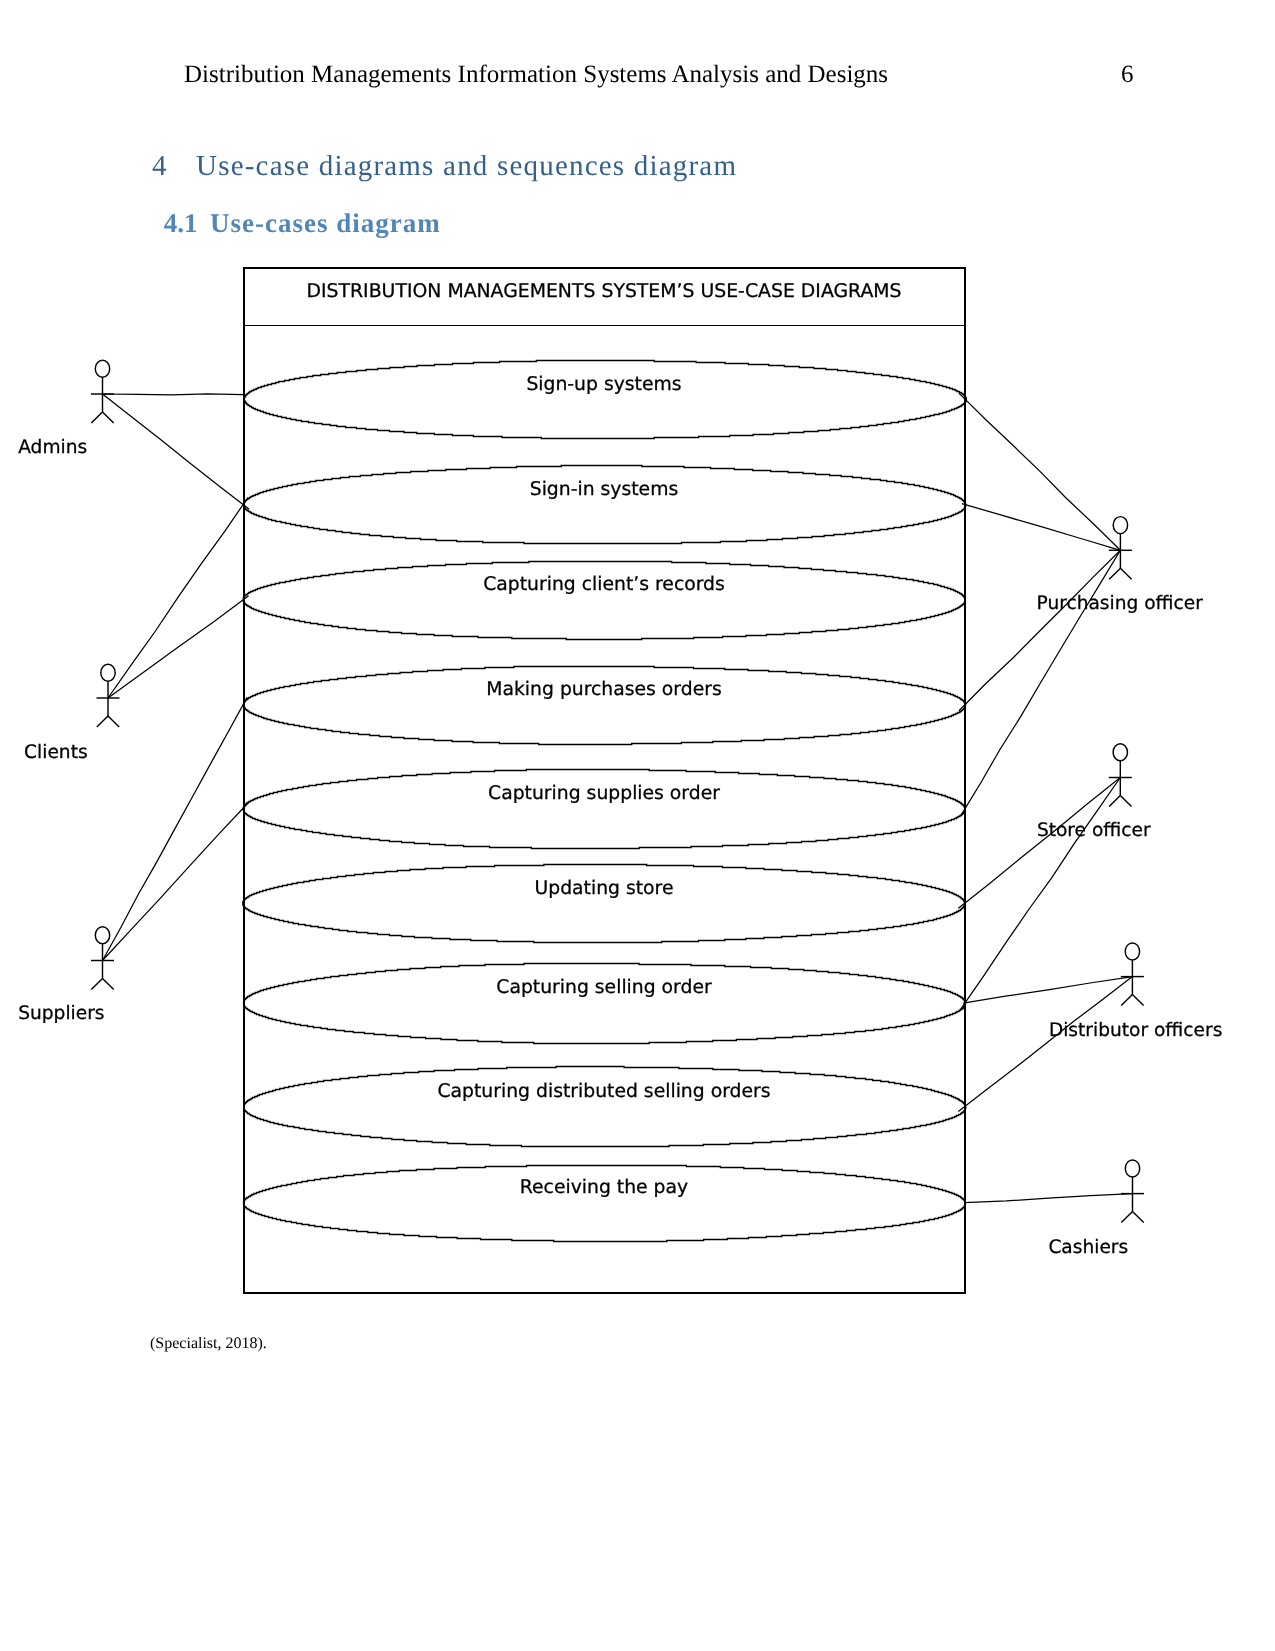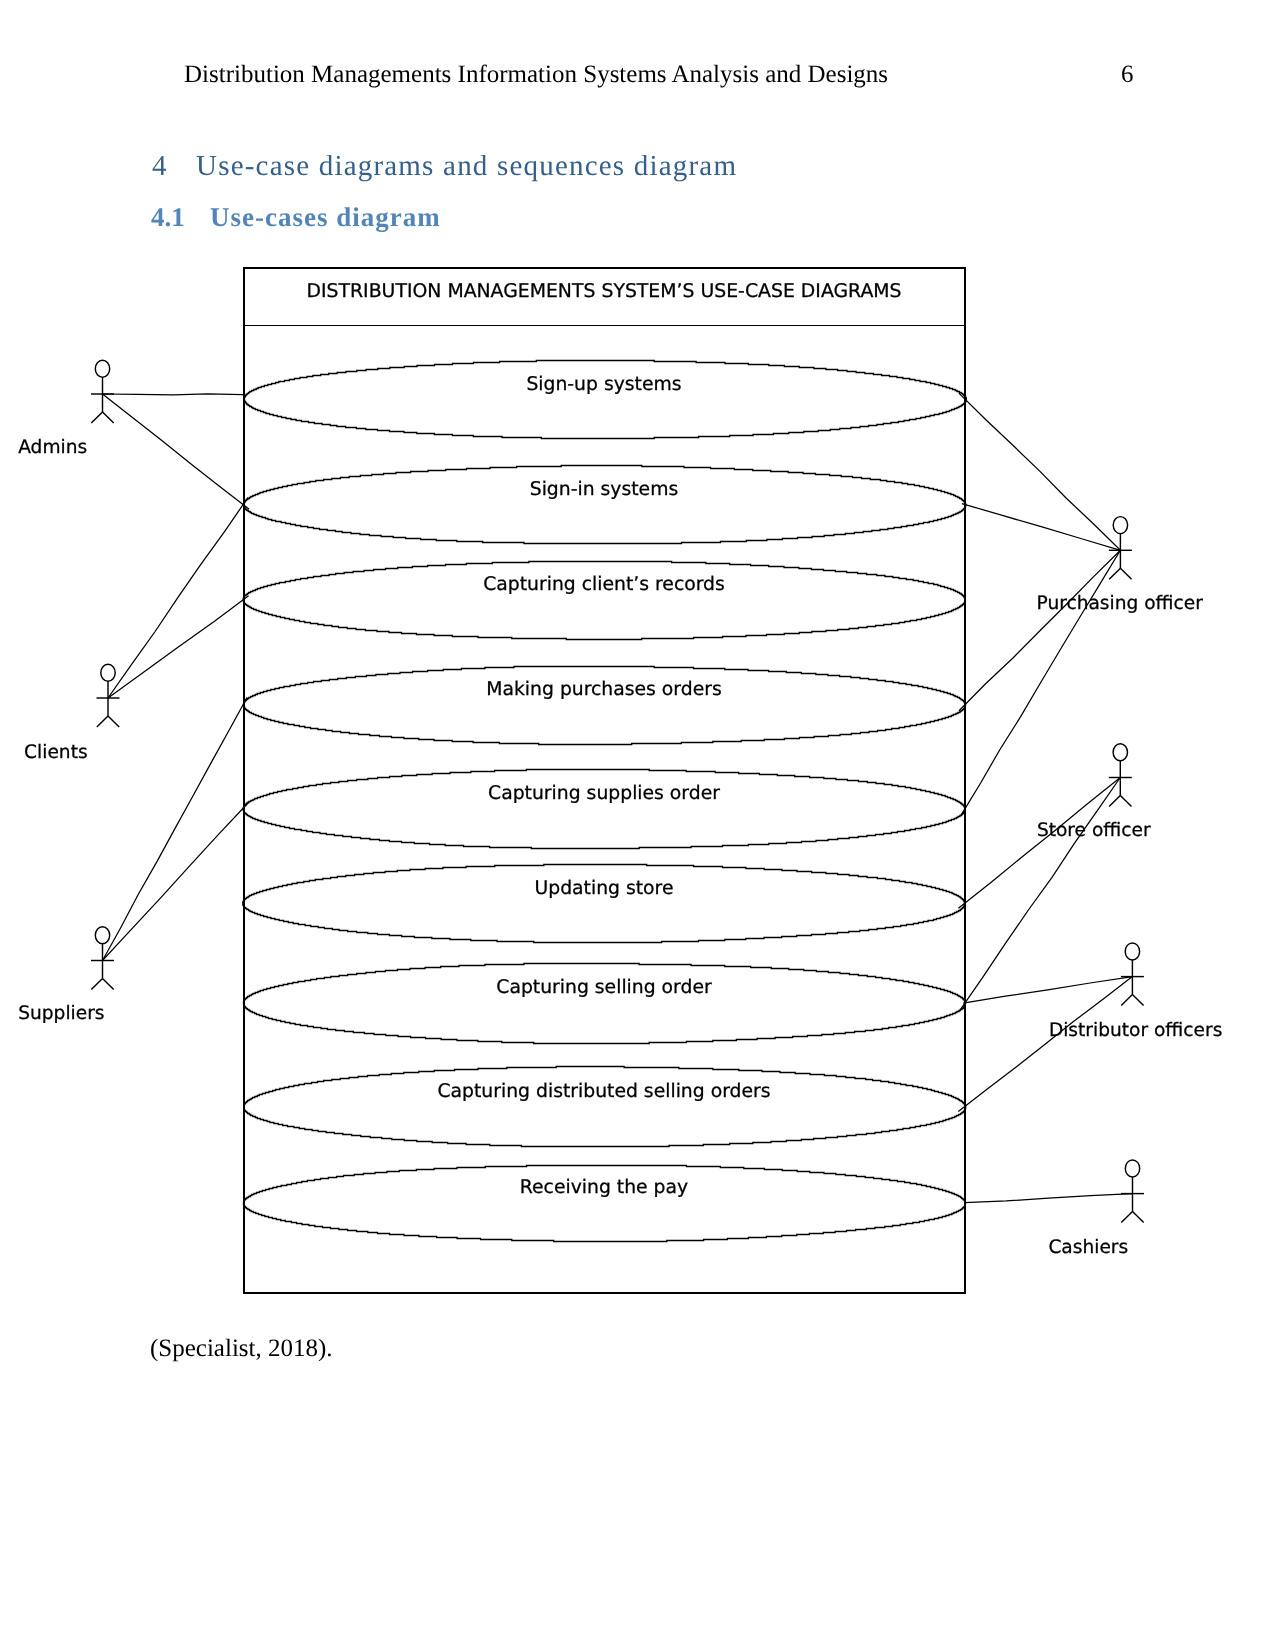--- a/index.html
+++ b/index.html
@@ -4,23 +4,23 @@
 <title>Use-case diagrams</title>
 <style>
   html,body{margin:0;padding:0;background:#ffffff;}
   body{width:1275px;height:1651px;position:relative;overflow:hidden;
        font-family:"Liberation Serif",serif;-webkit-font-smoothing:antialiased;text-rendering:geometricPrecision;}
   .pg{position:absolute;left:0;top:0;width:1275px;height:1519px;will-change:transform;}
   #hdr{position:absolute;left:184px;top:61px;font-size:25px;color:#000;white-space:nowrap;letter-spacing:0px;}
   #pgnum{position:absolute;left:1121px;top:61px;font-size:25px;color:#000;}
   #h1{position:absolute;left:152px;top:150px;font-size:29px;font-weight:normal;color:#35608c;white-space:nowrap;letter-spacing:1.2px;}
   #h1 .n{display:inline-block;width:44px;letter-spacing:0;}
-  #h2{position:absolute;left:151px;top:202px;font-size:27px;font-weight:bold;color:#5386b8;white-space:nowrap;letter-spacing:1.0px;}
+  #h2{position:absolute;left:151px;top:208px;font-size:27px;font-weight:bold;color:#5386b8;white-space:nowrap;letter-spacing:1.0px;text-align:center;}
   #h2 .n{display:inline-block;width:59px;letter-spacing:0;}
-  #cap{position:absolute;left:150px;top:1335px;font-size:25px;color:#000;white-space:nowrap;}
+  #cap{position:absolute;left:150px;top:1335px;font-size:16px;color:#000;white-space:nowrap;}
   #dsvg{position:absolute;left:0;top:0;}
   .ucLabel{font-family:"DejaVu Sans",sans-serif;font-size:18.8px;fill:#000;stroke:#000;stroke-width:.28px;paint-order:stroke fill;text-anchor:middle;}
   .dgTitle{font-family:"DejaVu Sans",sans-serif;font-size:18.85px;fill:#000;stroke:#000;stroke-width:.28px;paint-order:stroke fill;text-anchor:middle;}
   .actLabel{font-family:"DejaVu Sans",sans-serif;font-size:18.6px;fill:#000;stroke:#000;stroke-width:.28px;paint-order:stroke fill;}
 </style>
 </head>
 <body>
 
 <div class="pg">
 

